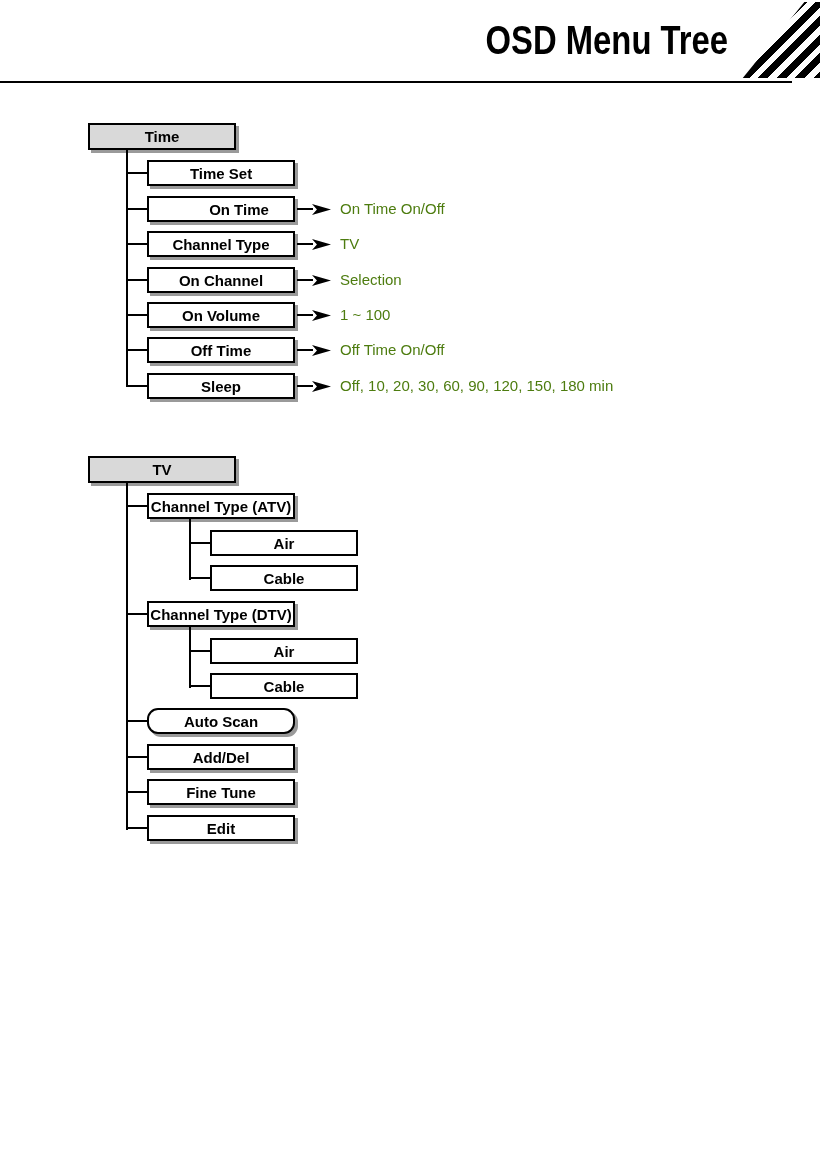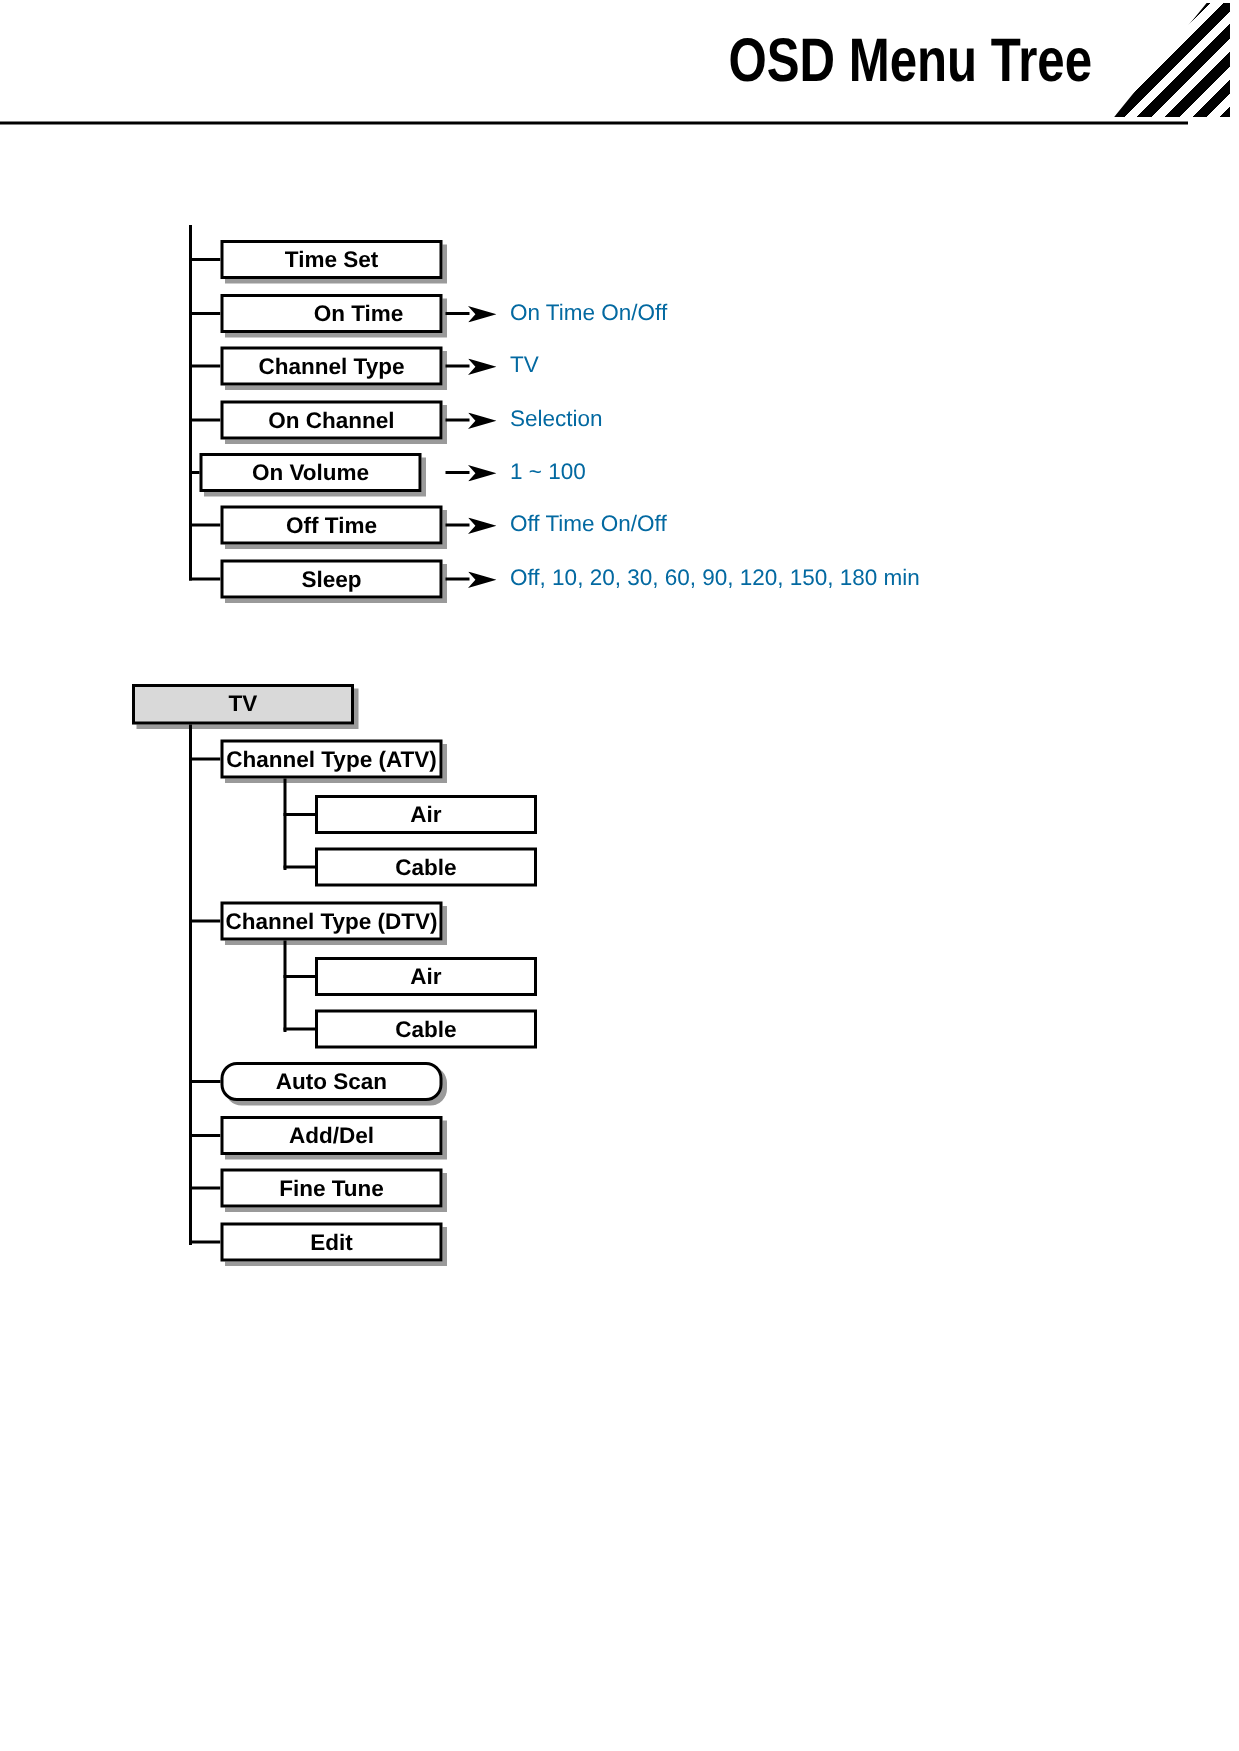--- a/index.html
+++ b/index.html
@@ -30,38 +30,39 @@
   .node.shadow{box-shadow:3px 3px 0 #9a9a9a;}
   .node.root{background:#d9d9d9;height:27px;}
   .hline,.vline{position:absolute;background:#000;}
   .hline{height:2px;}
   .vline{width:2px;}
   .arrowhead{
     position:absolute;width:19px;height:11px;background:#000;
     clip-path:polygon(0 0,100% 50%,0 100%,26% 50%);
   }
   .arrow-label{
-    position:absolute;font-size:15px;font-weight:normal;color:#0369a1;
+    position:absolute;font-size:15px;font-weight:normal;color:#4d7c0f;
     white-space:nowrap;line-height:18px;
   }
   
   .bottom-rule{position:absolute;left:47px;top:1144px;width:685px;height:2px;background:#8a8a8a;}
   .page-number{
     position:absolute;right:10px;top:1145px;font-size:23px;color:#222;line-height:1;
   }
 </style>
 </head>
 <body>
 
 <div class="page">
 
   <div class="page-title">OSD Menu Tree</div>
   <div class="stripes"></div>
   <div class="top-rule"></div>
 
+  <div class="node root shadow" style="left:88px;top:123px;">Time</div>
   <div class="vline" style="left:126px;top:150px;height:237px;"></div>
 
   <div class="hline" style="left:126px;top:172px;width:21px;"></div>
   <div class="node shadow" style="left:147px;top:160px;">Time Set</div>
 
   <div class="hline" style="left:126px;top:208px;width:21px;"></div>
   <div class="node shadow" style="left:147px;top:196px;padding-left:36px;">On Time</div>
   <div class="hline" style="left:297px;top:208px;width:16px;"></div>
   <div class="arrowhead" style="left:312px;top:204px;"></div>
   <div class="arrow-label" style="left:340px;top:200px;">On Time On/Off</div>
@@ -72,21 +73,21 @@
   <div class="arrowhead" style="left:312px;top:239px;"></div>
   <div class="arrow-label" style="left:340px;top:235px;">TV</div>
 
   <div class="hline" style="left:126px;top:279px;width:21px;"></div>
   <div class="node shadow" style="left:147px;top:267px;">On Channel</div>
   <div class="hline" style="left:297px;top:279px;width:16px;"></div>
   <div class="arrowhead" style="left:312px;top:275px;"></div>
   <div class="arrow-label" style="left:340px;top:271px;">Selection</div>
 
   <div class="hline" style="left:126px;top:314px;width:21px;"></div>
-  <div class="node shadow" style="left:133px;top:302px;">On Volume</div>
+  <div class="node shadow" style="left:147px;top:302px;">On Volume</div>
   <div class="hline" style="left:297px;top:314px;width:16px;"></div>
   <div class="arrowhead" style="left:312px;top:310px;"></div>
   <div class="arrow-label" style="left:340px;top:306px;">1 ~ 100</div>
 
   <div class="hline" style="left:126px;top:349px;width:21px;"></div>
   <div class="node shadow" style="left:147px;top:337px;">Off Time</div>
   <div class="hline" style="left:297px;top:349px;width:16px;"></div>
   <div class="arrowhead" style="left:312px;top:345px;"></div>
   <div class="arrow-label" style="left:340px;top:341px;">Off Time On/Off</div>
 

